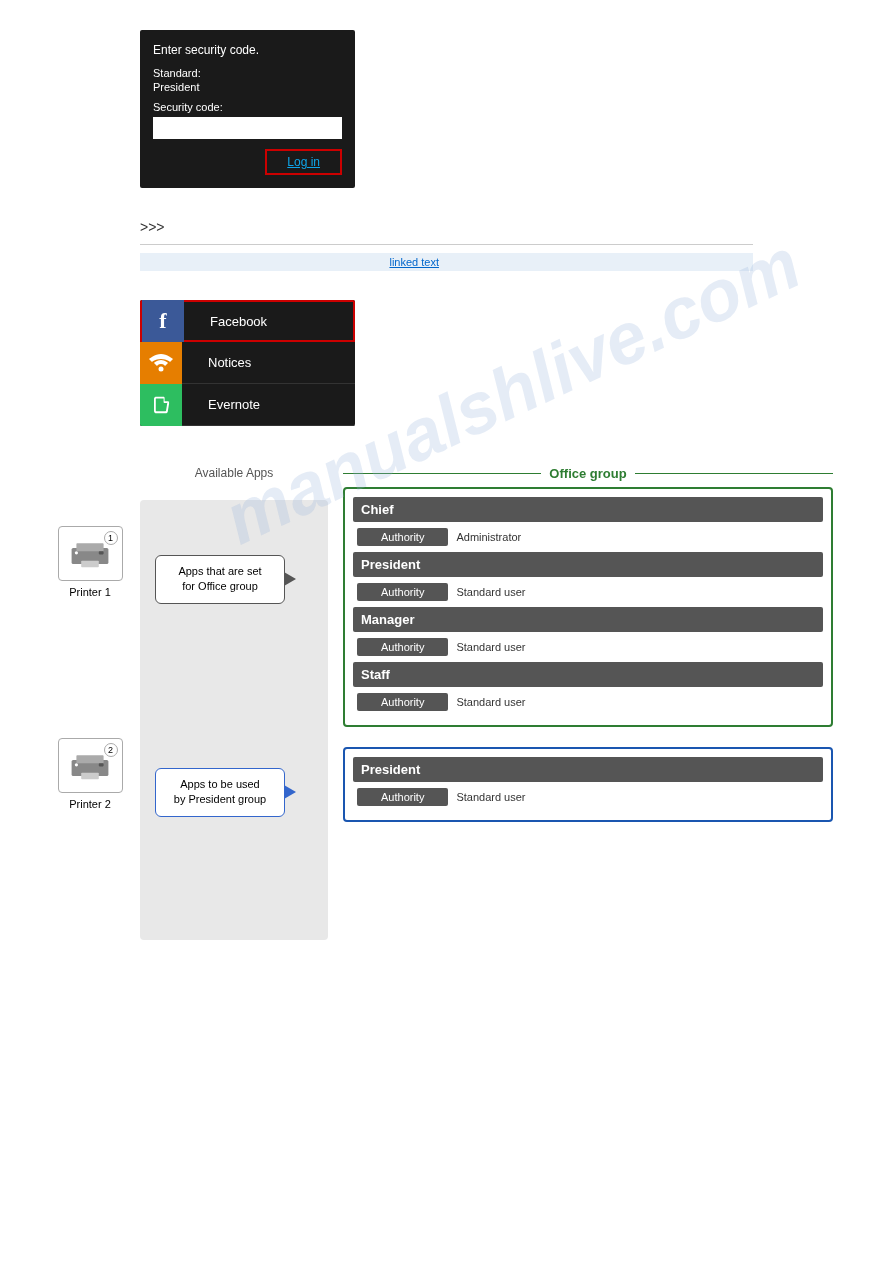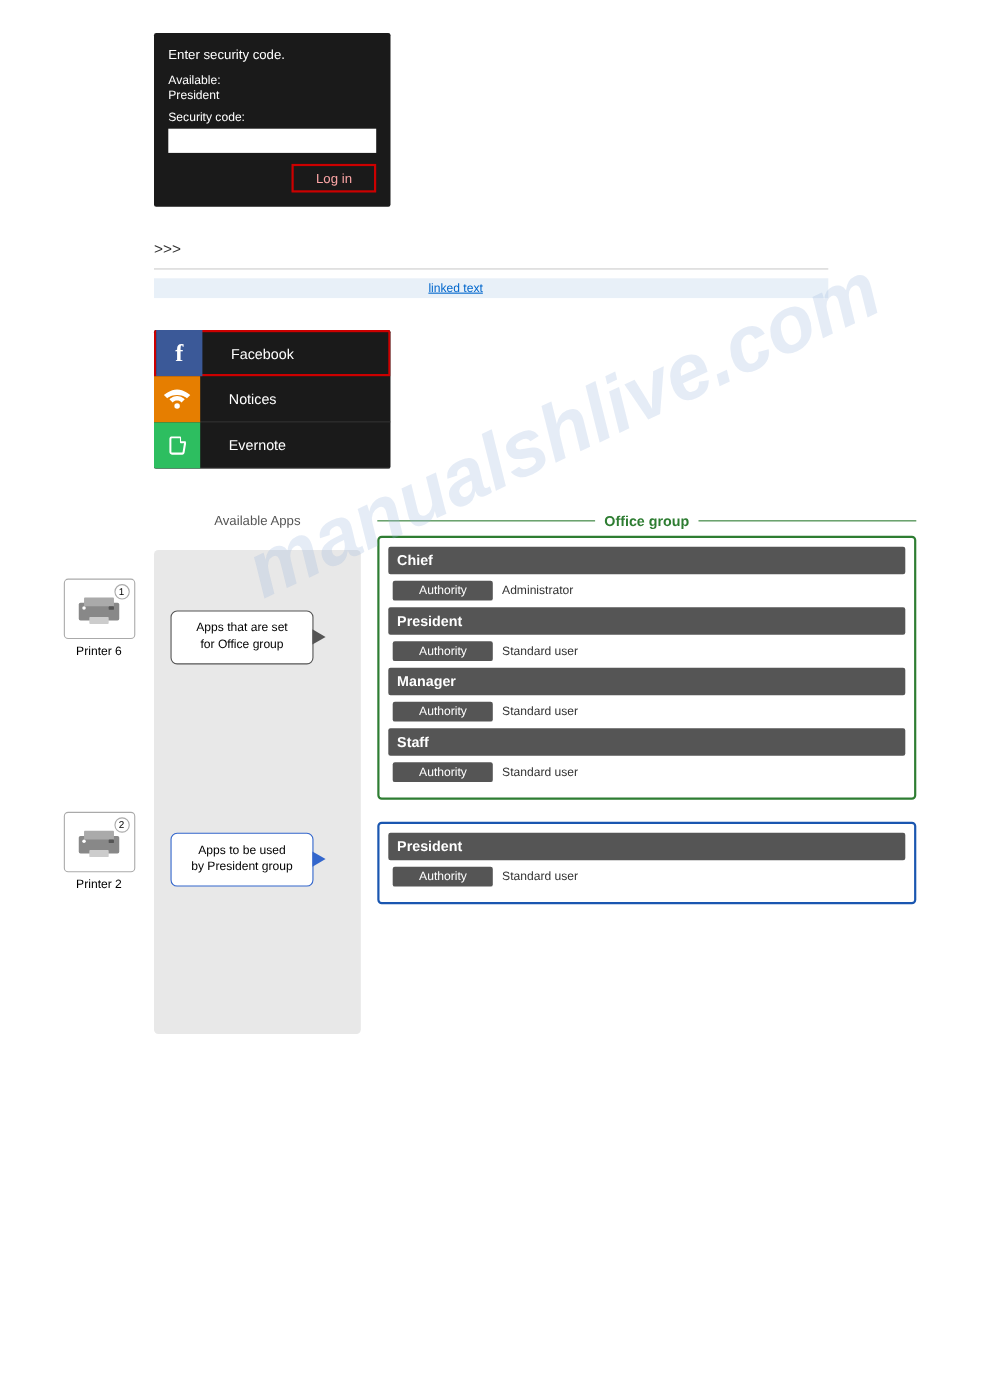--- a/index.html
+++ b/index.html
@@ -68,25 +68,26 @@
       margin-bottom: 10px;
     }
 
     .login-btn-row {
       display: flex;
       justify-content: flex-end;
     }
 
     .login-btn {
       background: #1a1a1a;
-      color: #fca5a5;
+      color: #0ea5e9;
       border: 2px solid #cc0000;
       padding: 4px 20px;
       font-size: 12px;
       cursor: pointer;
+      text-decoration: underline;
     }
 
     
     .note-section {
       padding: 10px 140px 5px;
     }
 
     .note-arrow {
       font-size: 14px;
       color: #333;
@@ -382,21 +383,21 @@
       font-size: 11px;
       color: #333;
     }
   </style>
 </head>
 <body>
 
 <div class="top-section">
   <div class="security-dialog">
     <div class="title">Enter security code.</div>
-    <div class="label">Available:</div>
+    <div class="label">Standard:</div>
     <div class="value">President</div>
     <div class="code-label">Security code:</div>
     <input type="password" style="">
     <div class="login-btn-row">
       <button class="login-btn">Log in</button>
     </div>
   </div>
 </div>
 
 <div class="note-section">
@@ -454,21 +455,21 @@
         <div class="printer-icon-wrap">
           <span class="printer-num">1</span>
           <svg class="printer-svg" viewBox="0 0 50 35" fill="none" xmlns="http://www.w3.org/2000/svg">
             <rect x="2" y="10" width="46" height="20" rx="2" fill="#888"></rect>
             <rect x="8" y="4" width="34" height="10" rx="1" fill="#aaa"></rect>
             <rect x="14" y="26" width="22" height="8" rx="1" fill="#ccc"></rect>
             <rect x="36" y="14" width="6" height="4" rx="1" fill="#555"></rect>
             <circle cx="8" cy="16" r="2" fill="#fff"></circle>
           </svg>
         </div>
-        <span class="printer-label">Printer 6</span>
+        <span class="printer-label">Printer 1</span>
       </div>
 
       <div class="printer-box">
         <div class="printer-icon-wrap">
           <span class="printer-num">2</span>
           <svg class="printer-svg" viewBox="0 0 50 35" fill="none" xmlns="http://www.w3.org/2000/svg">
             <rect x="2" y="10" width="46" height="20" rx="2" fill="#888"></rect>
             <rect x="8" y="4" width="34" height="10" rx="1" fill="#aaa"></rect>
             <rect x="14" y="26" width="22" height="8" rx="1" fill="#ccc"></rect>
             <rect x="36" y="14" width="6" height="4" rx="1" fill="#555"></rect>
@@ -483,21 +484,21 @@
       <div class="available-apps-label">Available Apps</div>
       <div class="available-apps-box" style="position:relative;">
 
         <div style="position:absolute; top:55px; left:15px;">
           <div class="speech-bubble" style="position:relative;">
             <span>Apps that are set<br>for Office group</span>
             <div class="bubble-arrow-right"></div>
           </div>
         </div>
 
-        <div style="position:absolute; top:257px; left:15px;">
+        <div style="position:absolute; top:268px; left:15px;">
           <div class="speech-bubble blue-border" style="position:relative;">
             <span>Apps to be used<br>by President group</span>
             <div class="bubble-arrow-right blue"></div>
           </div>
         </div>
       </div>
     </div>
 
     <div style="flex:1;">
 

